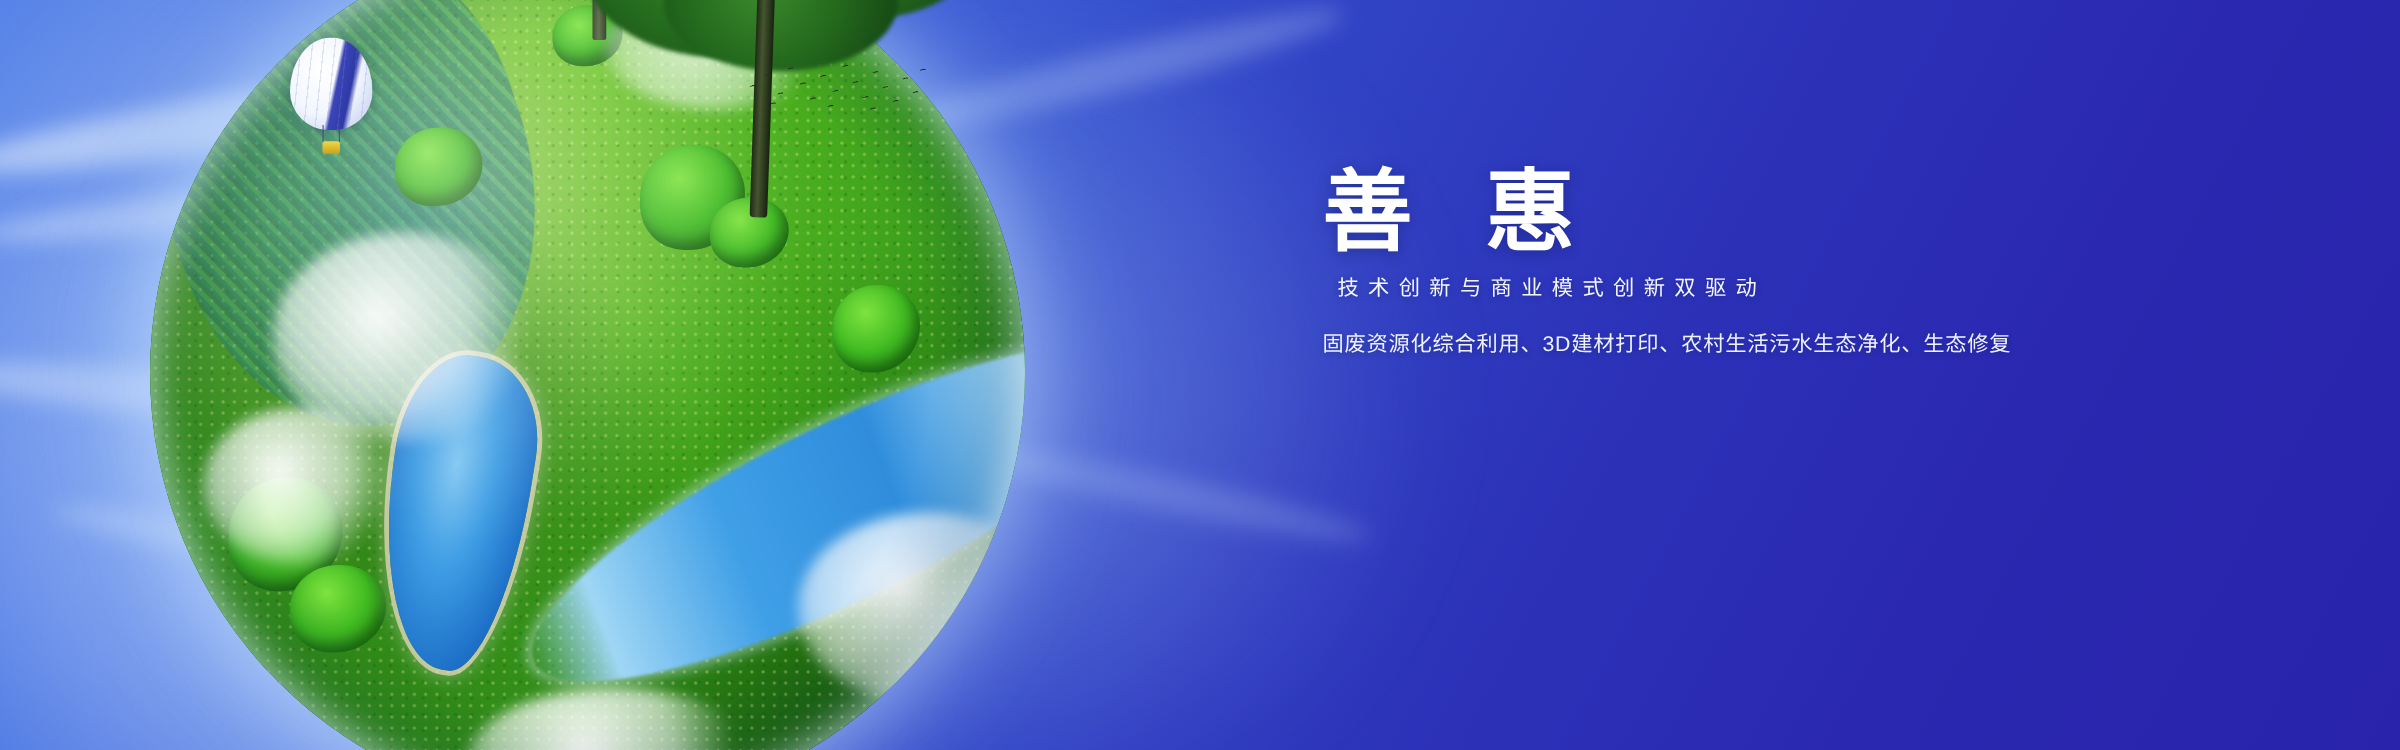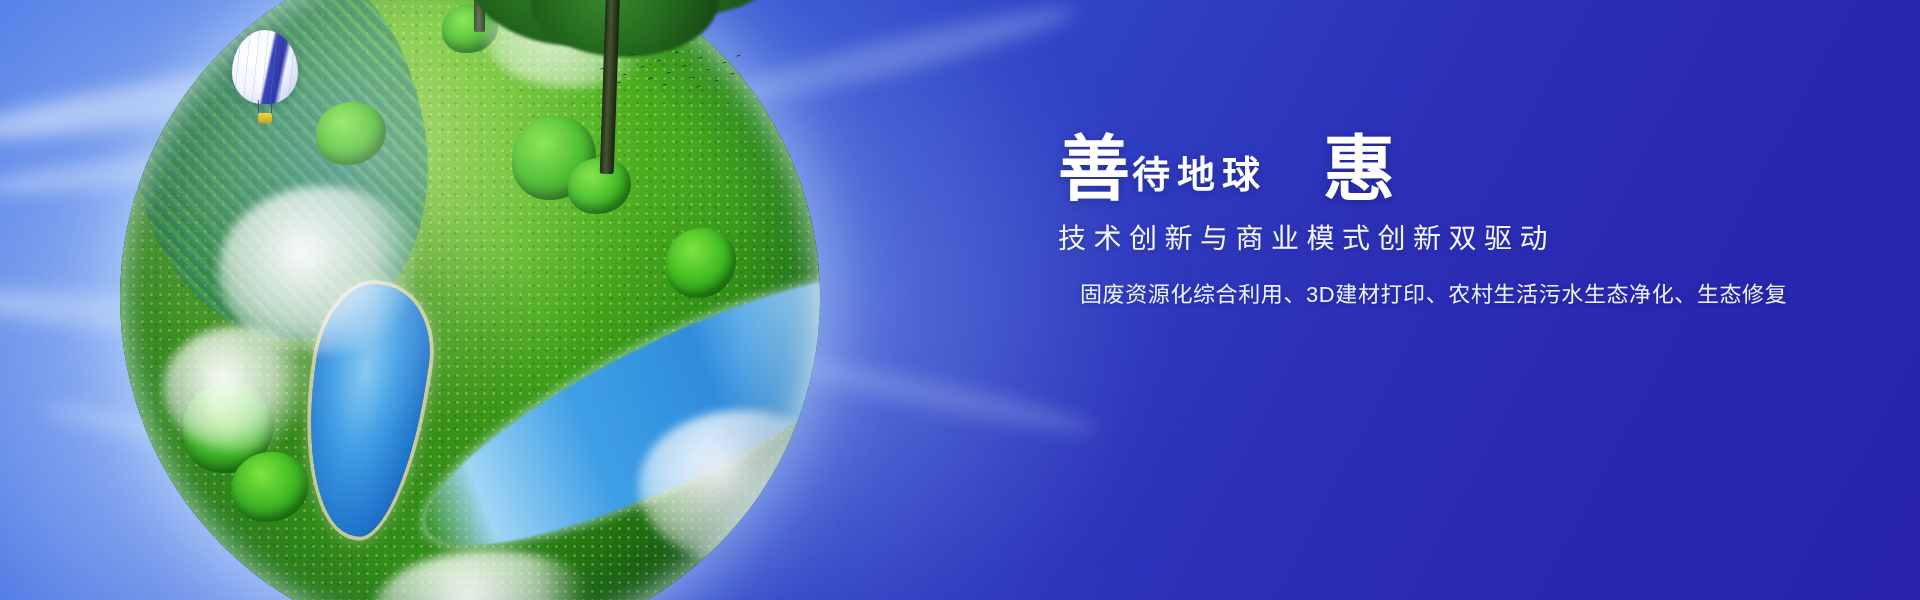--- a/index.html
+++ b/index.html
@@ -198,32 +198,32 @@
   .headline .small{
     font-family:"Liberation Serif","DejaVu Serif",serif;
     font-size:38px;
     font-weight:700;
     letter-spacing:7px;
     padding-bottom:8px;
   }
   .headline .gap{width:56px;display:inline-block;}
 
   .subtitle{
-    font-size:28px;
+    font-size:17px;
     font-weight:400;
     letter-spacing:7.5px;
-    margin:14px 0 0 0;
+    margin:14px 0 0 12px;
     color:#f3f6ff;
     white-space:nowrap;
     text-shadow:0 1px 6px rgba(10,20,70,.30);
   }
   .desc{
-    font-size:22px;
+    font-size:17px;
     letter-spacing:.6px;
-    margin:20px 0 0 22px;
+    margin:20px 0 0 0;
     color:#eef2ff;
     white-space:nowrap;
     text-shadow:0 1px 5px rgba(10,20,70,.30);
   }
   .cta{
     display:inline-flex;
     align-items:center;
     justify-content:center;
     gap:10px;
     margin:24px 0 0 2px;
@@ -325,21 +325,20 @@
     <b style="left:140px;top:5px"></b>
       <b style="left:20px;top:32px"></b>
     <b style="left:66px;top:34px"></b>
       <b style="left:100px;top:36px"></b>
   </div>
 
   <div class="content">
 
     <h1 class="headline">
       <span class="big">善</span>
-      <span class="small">待地球</span>
       <span class="gap"></span>
       <span class="big">惠</span>
     </h1>
 
     <div class="subtitle">技术创新与商业模式创新双驱动</div>
 
     <div class="desc">固废资源化综合利用、3D建材打印、农村生活污水生态净化、生态修复</div>
 
 
   </div>

